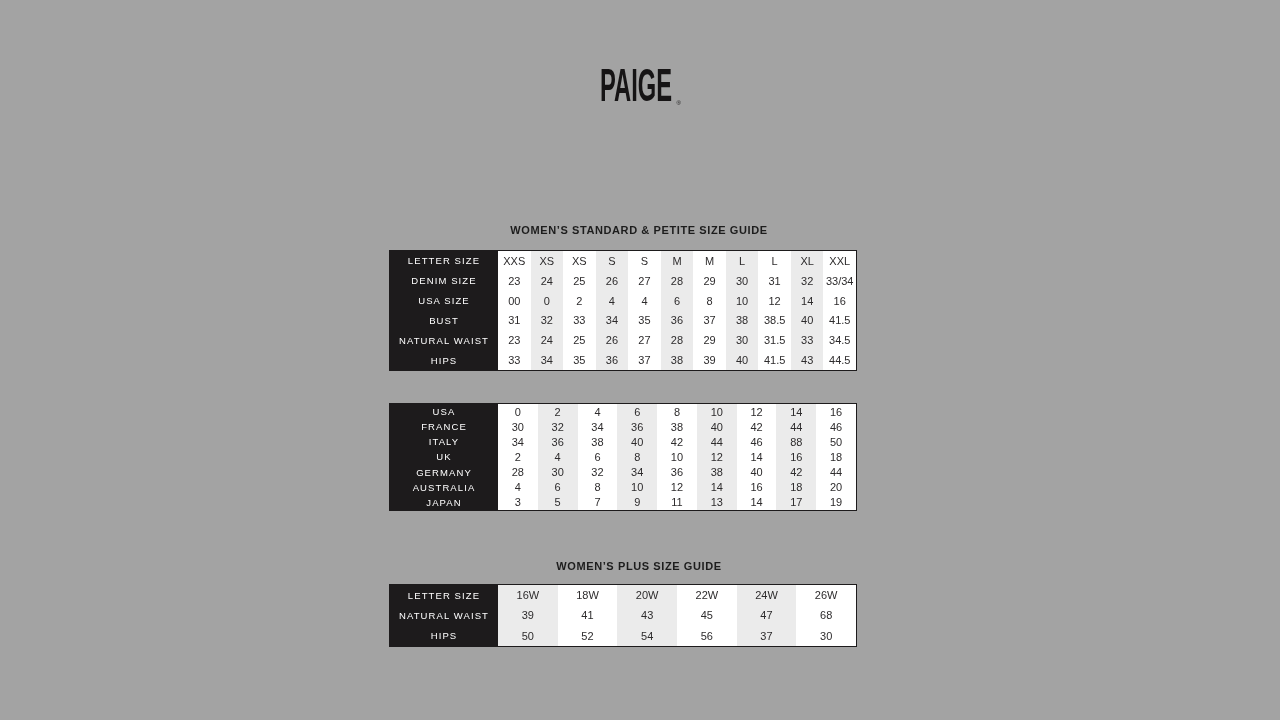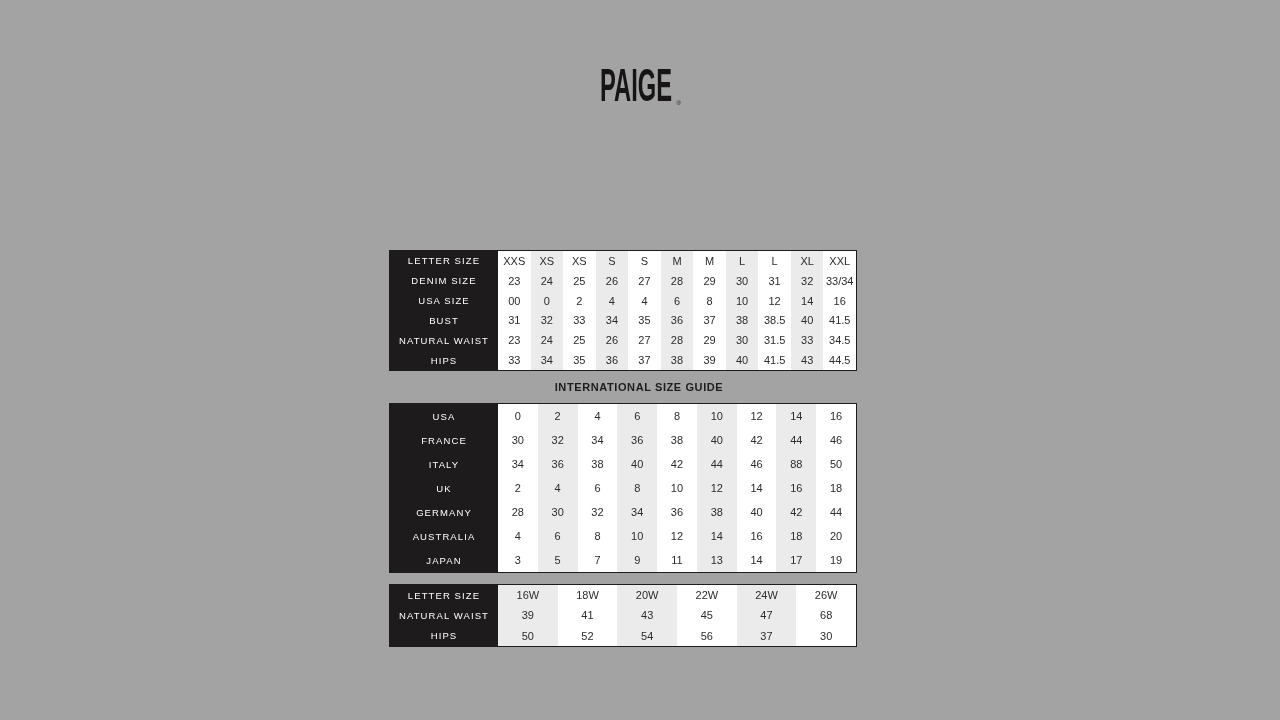--- a/index.html
+++ b/index.html
@@ -57,21 +57,21 @@
     left: 389px;
     width: 468px;
     display: grid;
     grid-template-columns: 108px repeat(var(--cols), 1fr);
     grid-auto-rows: 1fr;
     border: 1px solid #1d1b1c;
     box-sizing: border-box;
     background: #ffffff;
   }
   #size-table-0 { top: 250px; height: 121px; --cols: 11; }
-  #size-table-1 { top: 403px; height: 170px; --cols: 9; }
+  #size-table-1 { top: 403px; height: 108px; --cols: 9; }
   #size-table-2 { top: 584px; height: 63px;  --cols: 6; }
   .row-label {
     background: #1d1b1c;
     color: #ffffff;
     font-size: 9.5px;
     letter-spacing: 1.1px;
     display: flex;
     align-items: center;
     justify-content: center;
     white-space: nowrap;
@@ -91,20 +91,21 @@
 
 <div class="stage">
 
   <div class="logo">
     <svg width="80" height="38" viewBox="0 0 80 38">
       <text x="1" y="34" font-size="46" textLength="72" lengthAdjust="spacingAndGlyphs">PAIGE</text>
     </svg>
     <span class="logo-reg">®</span>
   </div>
 
+  <div class="table-title" id="title-0">WOMEN’S STANDARD &amp; PETITE SIZE GUIDE</div>
   <div class="size-table" id="size-table-0">
       <div class="row-label">LETTER SIZE</div>
       <div class="size-cell">XXS</div>
       <div class="size-cell shaded">XS</div>
       <div class="size-cell">XS</div>
       <div class="size-cell shaded">S</div>
       <div class="size-cell">S</div>
       <div class="size-cell shaded">M</div>
       <div class="size-cell">M</div>
       <div class="size-cell shaded">L</div>
@@ -166,21 +167,20 @@
       <div class="size-cell shaded">36</div>
       <div class="size-cell">37</div>
       <div class="size-cell shaded">38</div>
       <div class="size-cell">39</div>
       <div class="size-cell shaded">40</div>
       <div class="size-cell">41.5</div>
       <div class="size-cell shaded">43</div>
       <div class="size-cell">44.5</div>
     </div>
 
-  <div class="table-title" id="title-1">INTERNATIONAL SIZE GUIDE</div>
   <div class="size-table" id="size-table-1">
       <div class="row-label">USA</div>
       <div class="size-cell">0</div>
       <div class="size-cell shaded">2</div>
       <div class="size-cell">4</div>
       <div class="size-cell shaded">6</div>
       <div class="size-cell">8</div>
       <div class="size-cell shaded">10</div>
       <div class="size-cell">12</div>
       <div class="size-cell shaded">14</div>
@@ -240,20 +240,21 @@
       <div class="size-cell shaded">5</div>
       <div class="size-cell">7</div>
       <div class="size-cell shaded">9</div>
       <div class="size-cell">11</div>
       <div class="size-cell shaded">13</div>
       <div class="size-cell">14</div>
       <div class="size-cell shaded">17</div>
       <div class="size-cell">19</div>
     </div>
 
+  <div class="table-title" id="title-2">WOMEN’S PLUS SIZE GUIDE</div>
   <div class="size-table" id="size-table-2">
       <div class="row-label">LETTER SIZE</div>
       <div class="size-cell shaded">16W</div>
       <div class="size-cell">18W</div>
       <div class="size-cell shaded">20W</div>
       <div class="size-cell">22W</div>
       <div class="size-cell shaded">24W</div>
       <div class="size-cell">26W</div>
       <div class="row-label">NATURAL WAIST</div>
       <div class="size-cell shaded">39</div>

